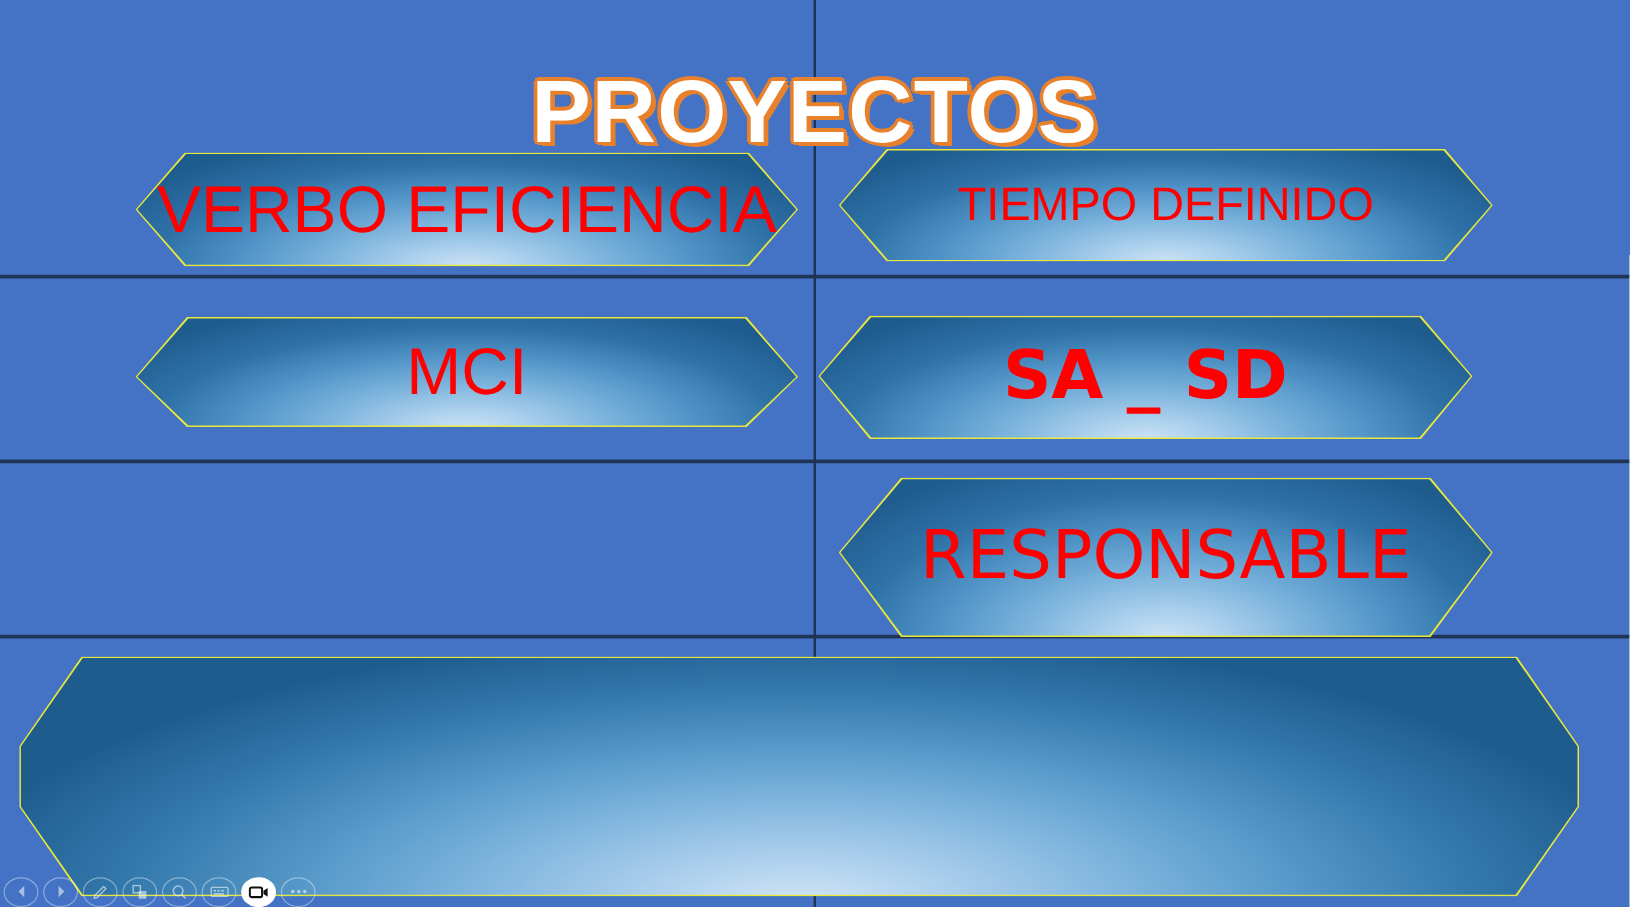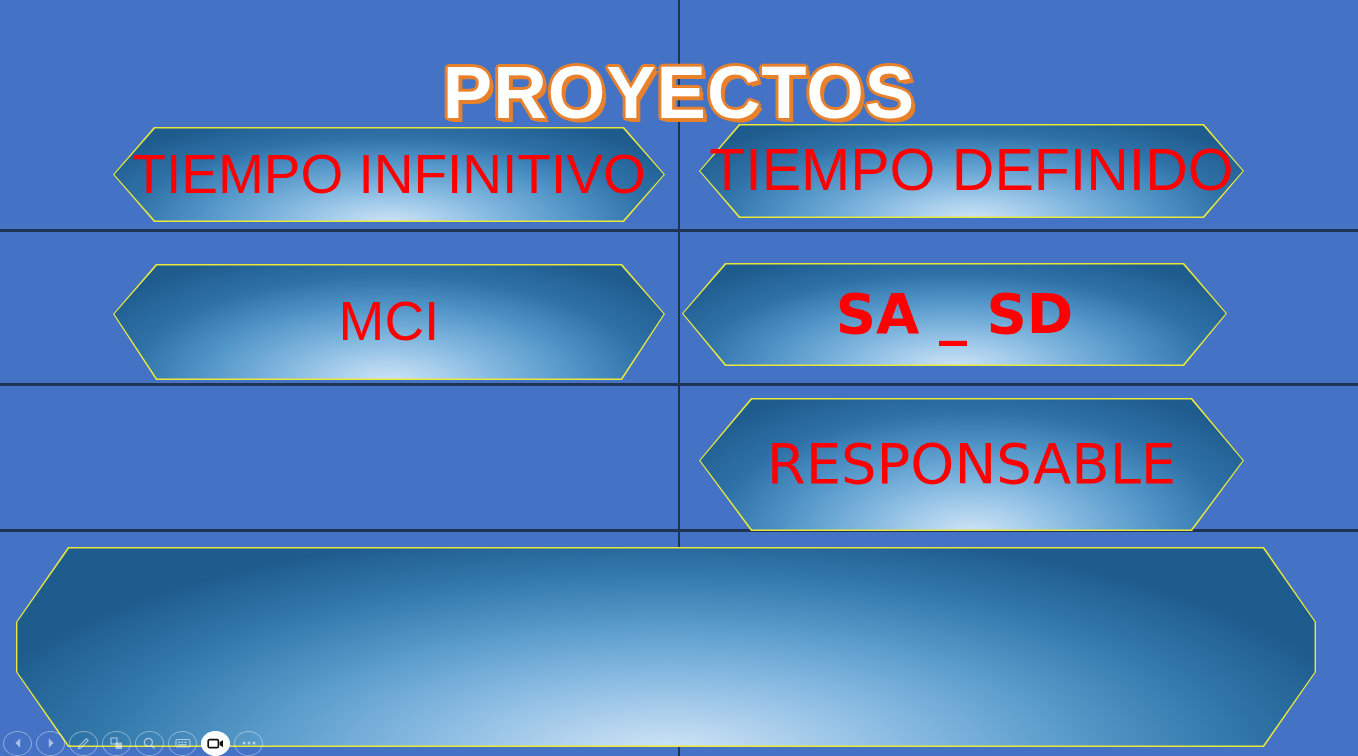--- a/index.html
+++ b/index.html
@@ -141,30 +141,30 @@
   <div class="grid-line h" style="top:229px;"></div>
   <div class="grid-line h" style="top:383px;"></div>
   <div class="grid-line h" style="top:529px;"></div>
   <div class="grid-line v" style="left:678px;"></div>
 
   <div id="title">PROYECTOS</div>
 
   <div class="oct" style="left:113px; top:127px; width:552px; height:95px;">
     <div class="border" style="clip-path: polygon(41px 0, calc(100% - 41px) 0, 100% 47.5px, calc(100% - 41px) 100%, 41px 100%, 0 47.5px);"></div>
     <div class="fill" style="clip-path: polygon(42px 1.4px, calc(100% - 42px) 1.4px, calc(100% - 1.4px) 47.5px, calc(100% - 42px) calc(100% - 1.4px), 42px calc(100% - 1.4px), 1.4px 47.5px);"></div>
-    <div class="label f-arial" style="font-size:55px;">TIEMPO INFINITIVO</div>
+    <div class="label f-arial" style="font-size:55px;">VERBO EFICIENCIA</div>
   </div>
 
   <div class="oct" style="left:699px; top:124px; width:545px; height:94px;">
     <div class="border" style="clip-path: polygon(40px 0, calc(100% - 40px) 0, 100% 47px, calc(100% - 40px) 100%, 40px 100%, 0 47px);"></div>
     <div class="fill" style="clip-path: polygon(41px 1.4px, calc(100% - 41px) 1.4px, calc(100% - 1.4px) 47px, calc(100% - 41px) calc(100% - 1.4px), 41px calc(100% - 1.4px), 1.4px 47px);"></div>
-    <div class="label f-arial" style="font-size:59px;">TIEMPO DEFINIDO</div>
-  </div>
-
-  <div class="oct" style="left:113px; top:264px; width:552px; height:116px;text-align:right;">
+    <div class="label f-arial" style="font-size:39px;">TIEMPO DEFINIDO</div>
+  </div>
+
+  <div class="oct" style="left:113px; top:264px; width:552px; height:92px;text-align:right;">
     <div class="border" style="clip-path: polygon(43px 0, calc(100% - 43px) 0, 100% 50px, calc(100% - 43px) 100%, 43px 100%, 0 50px);"></div>
     <div class="fill" style="clip-path: polygon(44px 1.4px, calc(100% - 44px) 1.4px, calc(100% - 1.4px) 50px, calc(100% - 44px) calc(100% - 1.4px), 44px calc(100% - 1.4px), 1.4px 50px);"></div>
     <div class="label f-arial" style="font-size:55px;">MCI</div>
   </div>
 
   <div class="oct" style="left:682px; top:263px; width:545px; height:103px;font-weight:bold;">
     <div class="border" style="clip-path: polygon(43px 0, calc(100% - 43px) 0, 100% 50.5px, calc(100% - 43px) 100%, 43px 100%, 0 50.5px);"></div>
     <div class="fill" style="clip-path: polygon(44px 1.4px, calc(100% - 44px) 1.4px, calc(100% - 1.4px) 50.5px, calc(100% - 44px) calc(100% - 1.4px), 44px calc(100% - 1.4px), 1.4px 50.5px);"></div>
     <div class="label f-calibri" style="font-size:56px;">SA _ SD</div>
   </div>

